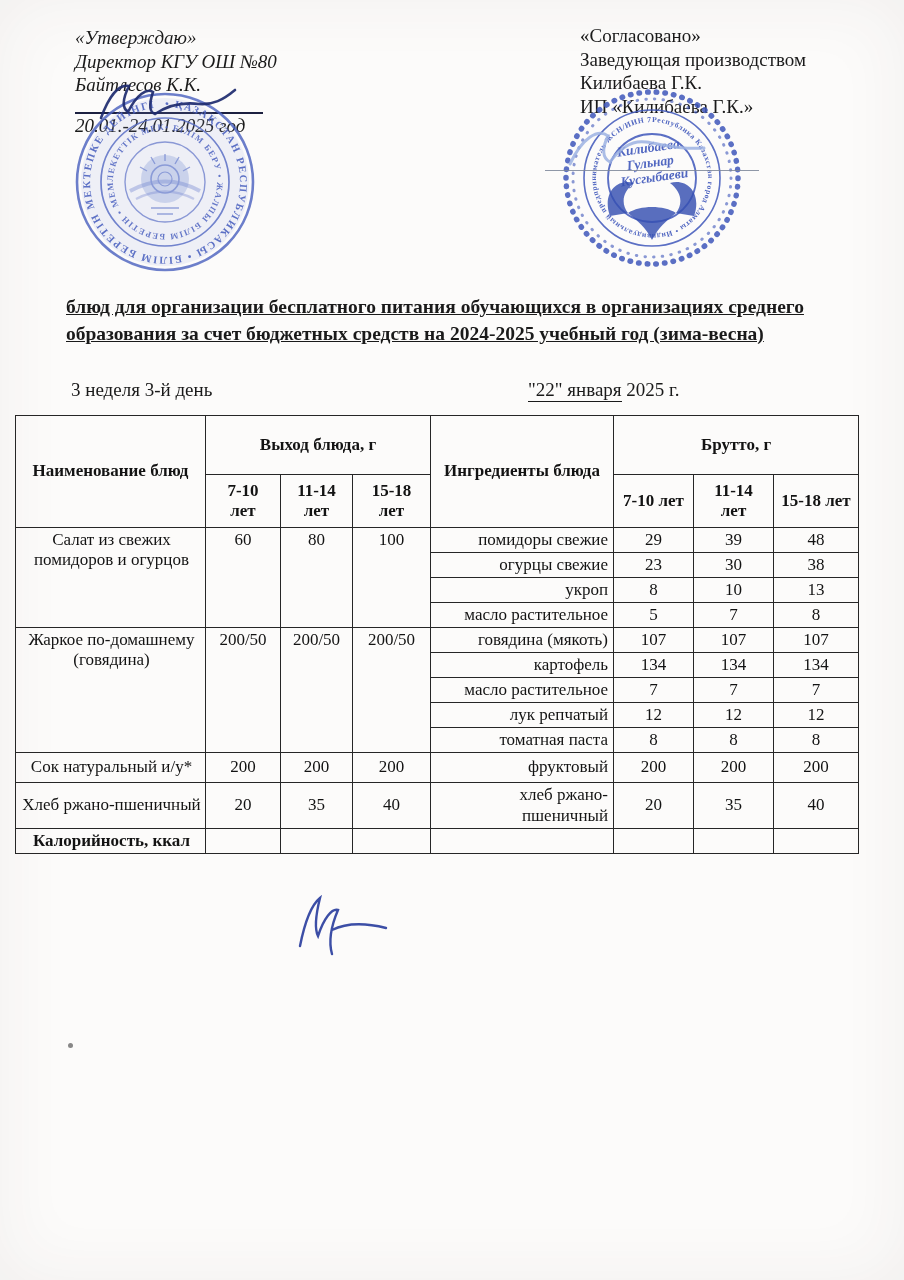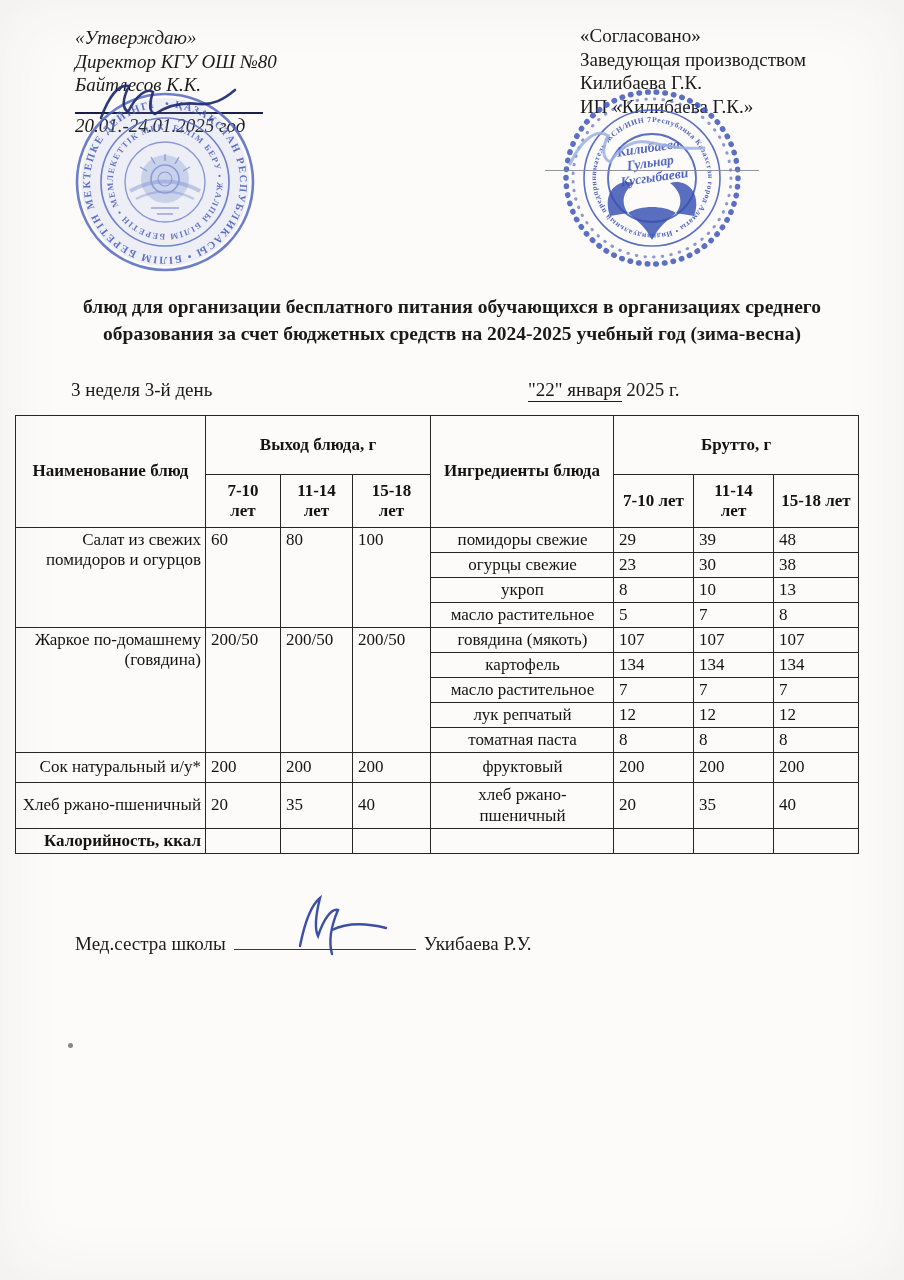--- a/index.html
+++ b/index.html
@@ -14,36 +14,36 @@
     overflow:hidden;
   }
   .abs{position:absolute;}
   
   .hdr{font-size:19px;line-height:23.5px;}
   .hdr-left{left:75px;top:26px;font-style:italic;}
   .hdr-right{left:580px;top:24px;}
   .sigline-left{width:188px;height:15px;border-bottom:2px solid #1c2040;}
   
   .title{left:0;top:255px;width:904px;text-align:center;font-size:21px;font-weight:bold;letter-spacing:.5px;}
-  .subtitle{left:66px;top:293px;width:772px;text-align:center;font-size:19.5px;font-weight:bold;line-height:27px;}
+  .subtitle{left:66px;top:293px;width:772px;text-align:left;font-size:19.5px;font-weight:bold;line-height:27px;text-decoration:underline;}
   .meta-week{left:71px;top:379px;font-size:19px;font-weight:normal;}
   .meta-date{left:528px;top:379px;font-size:19px;}
   .u{border-bottom:1.6px solid #1a1a1a;padding-bottom:1px;}
   
   .menu-table{left:15px;top:415px;}
   table{border-collapse:collapse;table-layout:fixed;width:843px;font-size:17px;color:#131313;}
   td,th{border:1.6px solid #262626;padding:1px 5px;line-height:1.18;overflow:hidden;}
   th{font-weight:bold;}
   .hrow1 th{height:56px;}
   .hrow2 th{height:48px;}
   .age-o{padding:2px 10px;}
   .age-b{padding:2px 7px;}
-  .c-dish{text-align:right;padding-left:6px;padding-right:4px;}
-  .c-ing{text-align:center;padding-left:6px;}
-  .c-num{text-align:left;}
+  .c-dish{text-align:center;padding-left:6px;padding-right:4px;}
+  .c-ing{text-align:right;padding-left:6px;}
+  .c-num{text-align:center;}
   .va-top{vertical-align:top;padding-top:2px;}
   .bold{font-weight:bold;}
   .r-sm td{height:22px;}
   .r-md td{height:27px;}
   .r-lg td{height:43px;}
   
   .footer{left:75px;top:933px;font-size:19px;}
   .foot-line{display:inline-block;width:182px;border-bottom:1.8px solid #3a3a3a;height:16px;margin:0 8px;}
   .stamp-svg text{font-family:"Liberation Serif","DejaVu Serif",serif;}
   .stampline-right{left:545px;top:170px;width:214px;border-top:1.5px solid #7b8598;opacity:.85;}
@@ -256,22 +256,19 @@
             <td class="c-num c-out"></td>
             <td class="c-ing"></td>
             <td class="c-num"></td>
             <td class="c-num"></td>
             <td class="c-num"></td>
           </tr>
         </tbody>
     </table>
   </div>
 
-  <div class="abs footer">
-    <span>Мед.сестра школы</span><span class="foot-line"></span><span>Укибаева Р.У.</span>
-  </div>
   <svg class="abs" style="left:282px;top:890px;" width="130" height="72" viewBox="0 0 130 72" xmlns="http://www.w3.org/2000/svg">
     <path d="M18,56 C22,36 28,16 38,8 C34,24 32,38 36,46 C42,28 50,18 56,20 C50,34 46,50 50,64 M50,40 C62,34 80,32 104,38" stroke="#2b3f9e" stroke-width="2.4" fill="none" stroke-linecap="round" opacity="0.92"></path>
   </svg>
 
   <div class="abs ink-dot"></div>
 
 </div>
 
 </body></html>

